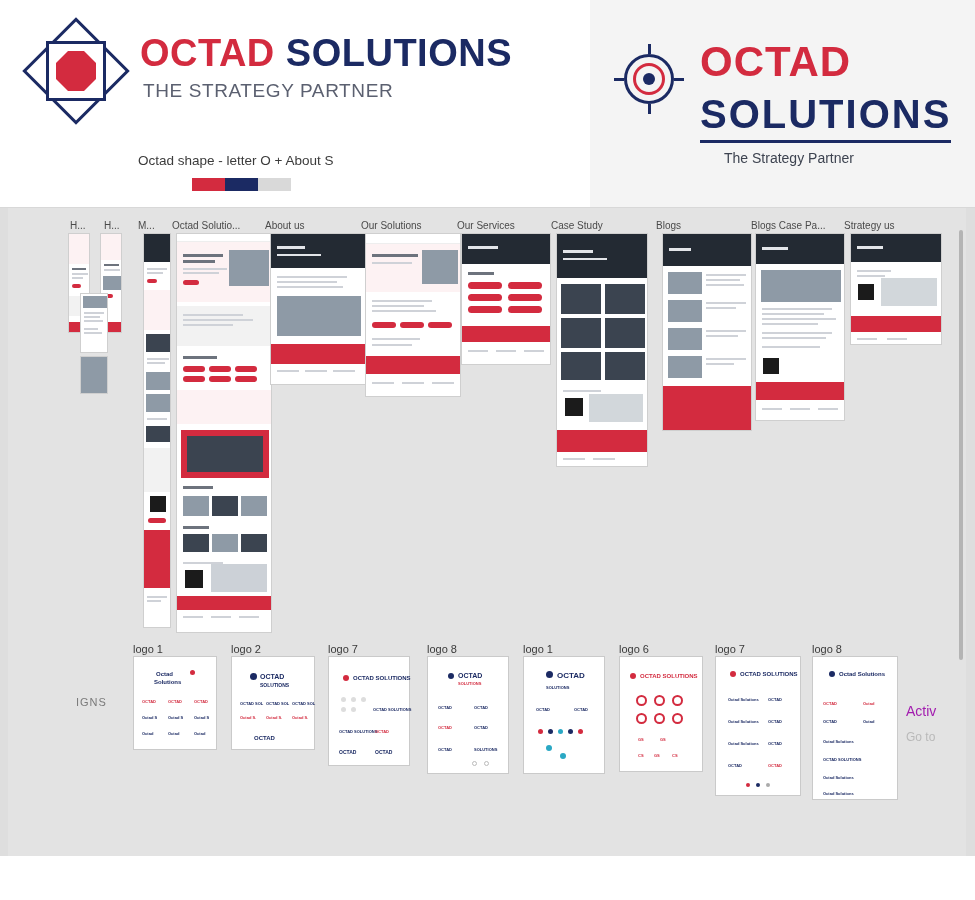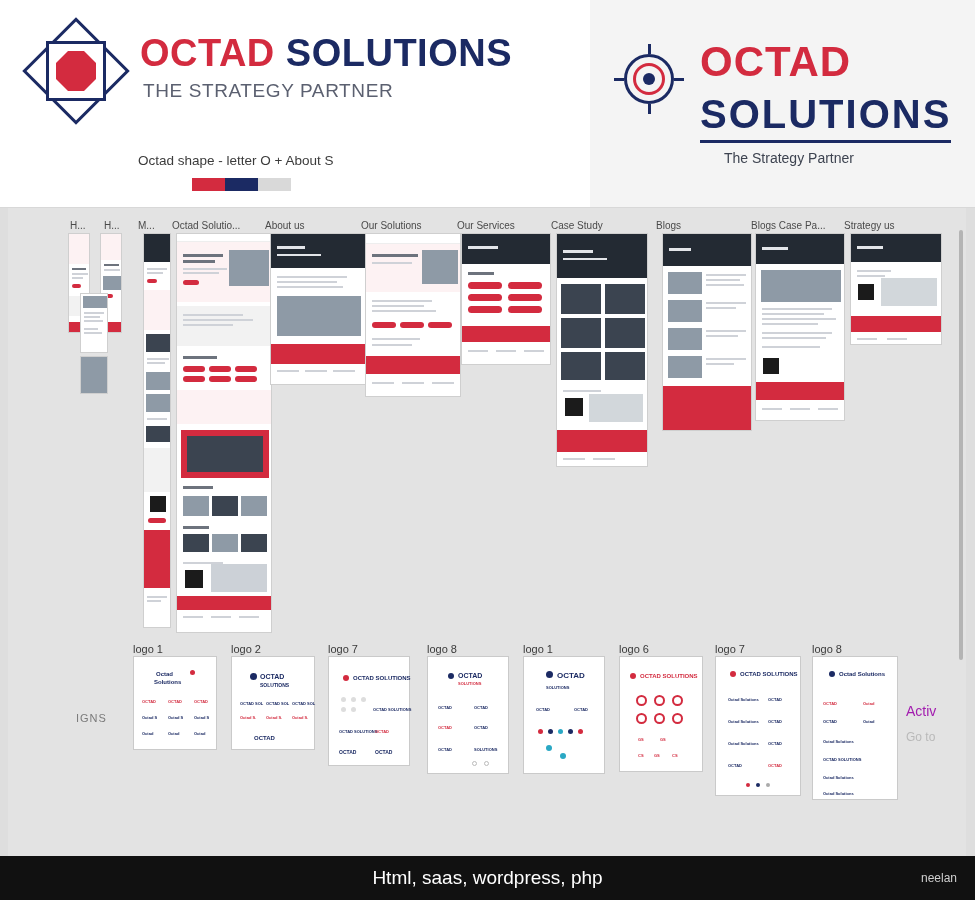--- a/index.html
+++ b/index.html
@@ -524,21 +524,21 @@
         <div class="mini txt-line light" style="left:6px;top:12px;width:26px;height:3px;"></div>
         <div class="mini txt-line" style="left:6px;top:36px;width:34px;"></div>
         <div class="mini txt-line" style="left:6px;top:41px;width:28px;"></div>
         <div class="mini qr" style="left:7px;top:50px;width:16px;height:16px;"></div>
         <div class="mini imgbox" style="left:30px;top:44px;width:56px;height:28px;opacity:.4;"></div>
         <div class="mini hero-red" style="left:0;top:82px;width:92px;height:16px;"></div>
         <div class="mini txt-line" style="left:6px;top:104px;width:20px;"></div>
         <div class="mini txt-line" style="left:36px;top:104px;width:20px;"></div>
       </div>
 
-      <div class="section-label" style="left:68px;top:504px;">IGNS</div>
+      <div class="section-label" style="left:68px;top:488px;">IGNS</div>
 
       <div class="lg-label" style="left:125px;top:435px;">logo 1</div>
       <div class="logo-card" style="left:125px;top:448px;width:84px;height:94px;">
         <div class="lchip" style="left:22px;top:14px;font-size:6px;">Octad</div>
         <div class="lchip" style="left:20px;top:22px;font-size:6px;">Solutions</div>
         <div class="ldot" style="left:56px;top:13px;width:5px;height:5px;background:#d32b3f;"></div>
         <div class="lchip red" style="left:8px;top:42px;">OCTAD</div>
         <div class="lchip red" style="left:34px;top:42px;">OCTAD</div>
         <div class="lchip red" style="left:60px;top:42px;">OCTAD</div>
         <div class="lchip" style="left:8px;top:58px;">Octad S</div>
@@ -657,18 +657,14 @@
         <div class="lchip" style="left:10px;top:118px;">Octad Solutions</div>
         <div class="lchip" style="left:10px;top:134px;">Octad Solutions</div>
       </div>
 
       <div class="watermark" style="left:898px;top:495px;">Activ</div>
       <div class="watermark2" style="left:898px;top:522px;">Go to</div>
 
     </div>
   </div>
 
-  <div class="footer">
-    <div class="footer-text">Html, saas, wordpress, php</div>
-    <div class="footer-author">neelan</div>
-  </div>
 
 </div>
 
 </body></html>

